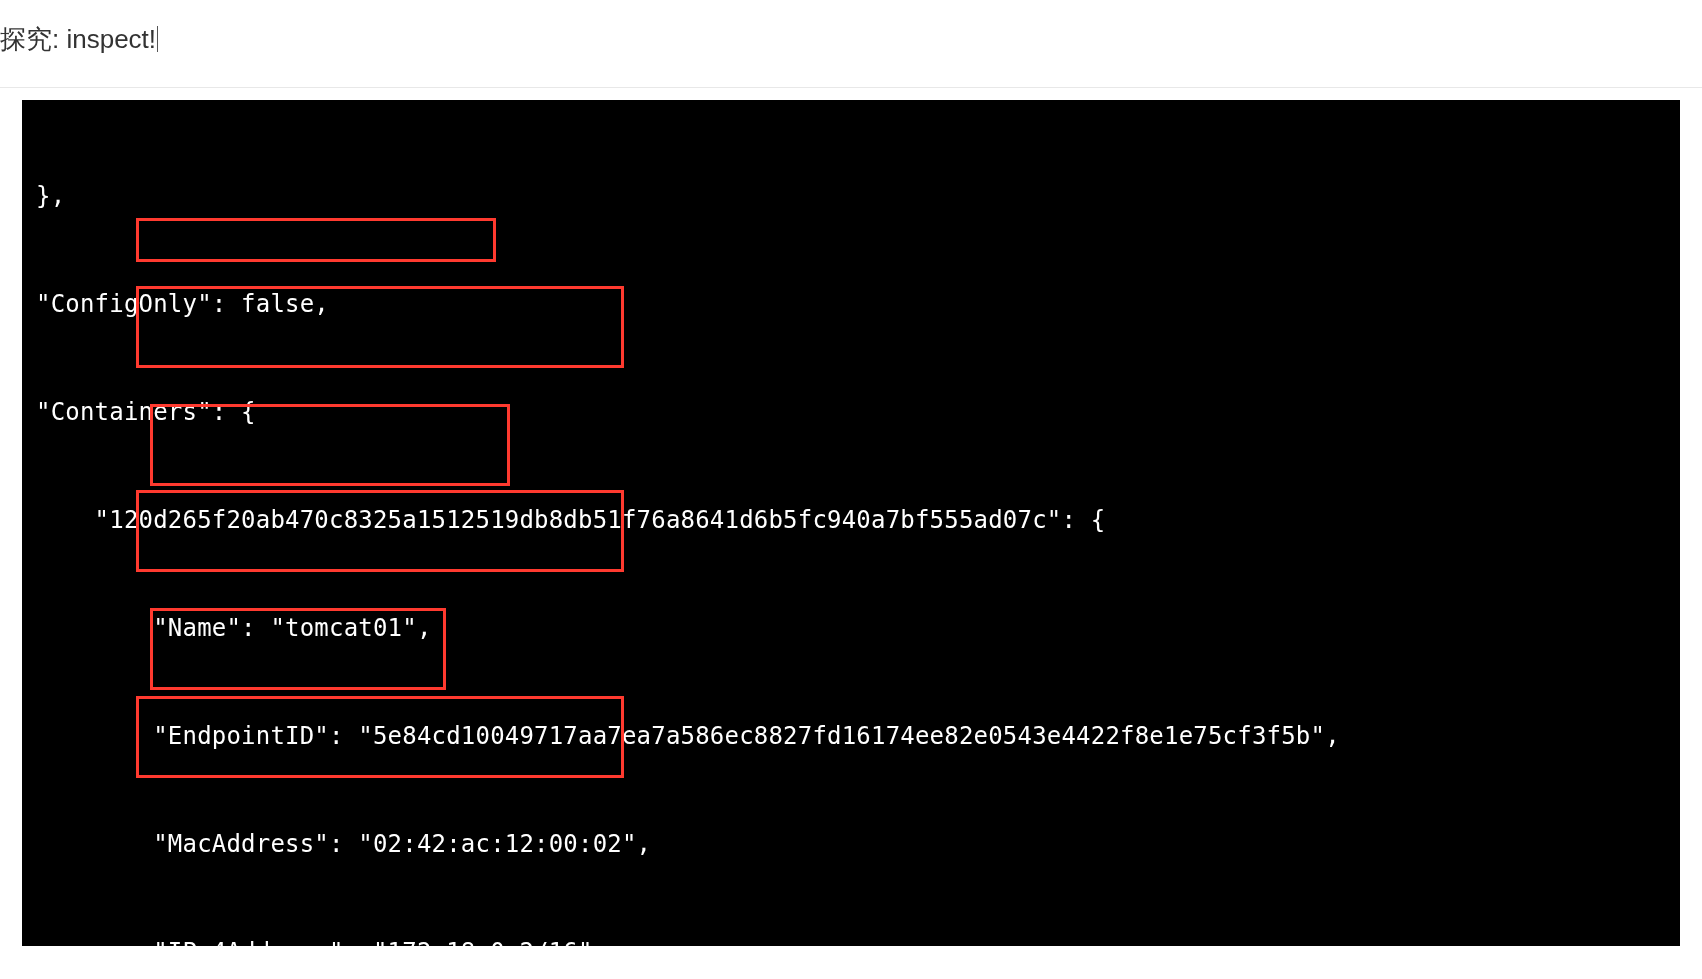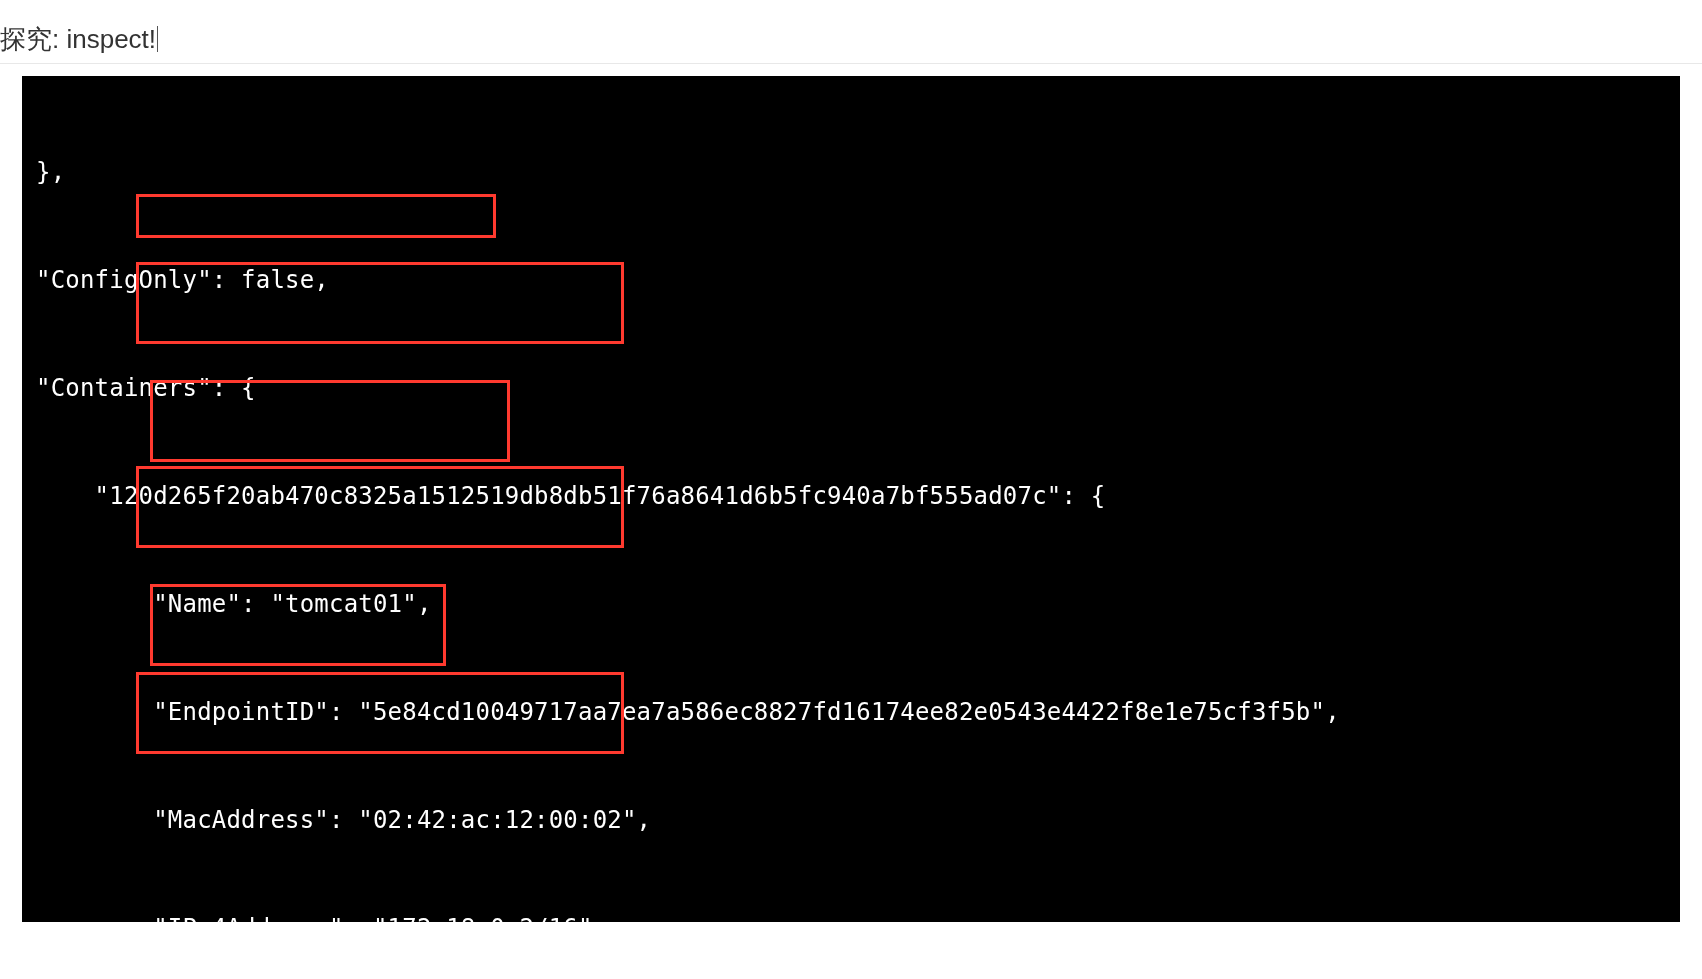--- a/index.html
+++ b/index.html
@@ -5,21 +5,21 @@
   html, body {
     margin: 0;
     padding: 0;
     width: 1702px;
     height: 979px;
     background: #fff;
     font-family: "Microsoft YaHei", "PingFang SC", Arial, sans-serif;
     overflow: hidden;
   }
   .header-bar {
-    padding: 22px 0 6px 0;
+    padding: 22px 0 30px 0;
     font-size: 26px;
     color: #333;
     border-bottom: 1px solid #e8e8e8;
   }
   .header-text {
     margin-left: 0;
   }
   .cursor-line {
     display: inline-block;
     width: 1px;

